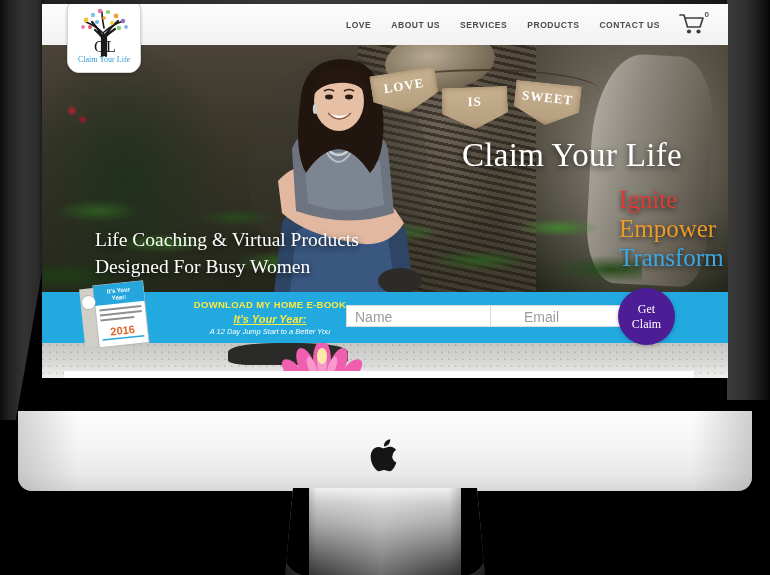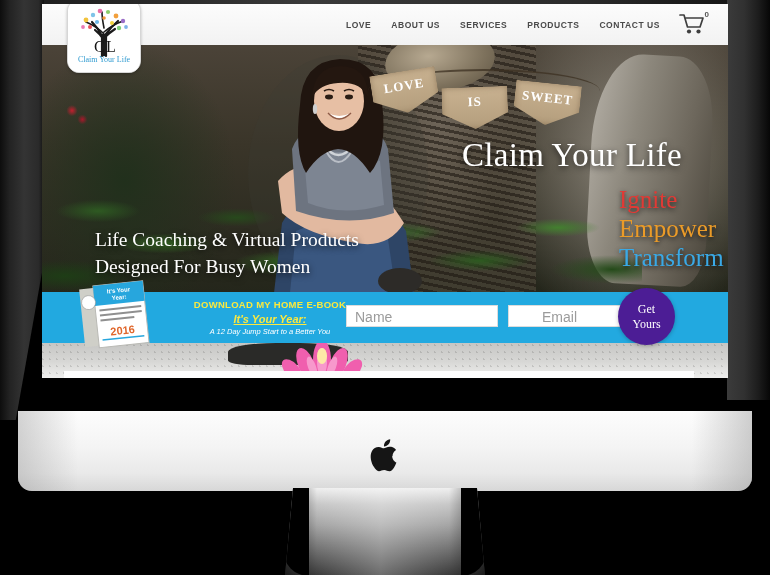--- a/index.html
+++ b/index.html
@@ -208,21 +208,21 @@
   .optin-copy{position:absolute;left:138px;top:7px;width:180px;text-align:center;}
   .optin-h{font-size:9.5px;font-weight:700;color:#fbe93f;letter-spacing:.3px;}
   .optin-s{font-size:11px;font-weight:700;font-style:italic;color:#fbe93f;text-decoration:underline;margin-top:3px;}
   .optin-t{font-size:7.5px;font-style:italic;color:#fff;margin-top:2px;}
   .field{
     position:absolute;top:13px;height:22px;background:#fff;border:1px solid #dcdcdc;
     font-size:14px;color:#9b9b9b;padding:0 8px;line-height:22px;box-sizing:border-box;
     font-family:"Liberation Sans",sans-serif;
   }
   .field.name{left:304px;width:152px;}
-  .field.email{left:466px;width:152px;padding-left:33px;}
+  .field.email{left:448px;width:152px;padding-left:33px;}
   .getyours{
     position:absolute;left:576px;top:-4px;width:57px;height:57px;border-radius:50%;
     background:#4c1d95;color:#fff;font-family:"Liberation Serif",serif;font-size:12px;
     display:flex;flex-direction:column;align-items:center;justify-content:center;line-height:15px;
     box-shadow:0 1px 4px rgba(0,0,0,.25);
   }
 
   
   .concrete{
     position:absolute;left:0;top:339px;width:686px;height:35px;
@@ -397,21 +397,21 @@
             <div class="optin-h">DOWNLOAD MY HOME E-BOOK</div>
             <div class="optin-s">It's Your Year:</div>
             <div class="optin-t">A 12 Day Jump Start to a Better You</div>
           </div>
 
           <div class="field name">Name</div>
           <div class="field email">Email</div>
 
           <div class="getyours">
             <span>Get</span>
-            <span>Yours</span>
+            <span>Claim</span>
           </div>
         </div>
 
         <div class="concrete">
           <div class="darkrock"></div>
           <svg class="lotus" viewBox="0 0 140 38">
             <g fill="#f05fae">
               <ellipse cx="70" cy="20" rx="9" ry="20"></ellipse>
               <ellipse cx="54" cy="24" rx="8" ry="17" transform="rotate(-22 54 24)"></ellipse>
               <ellipse cx="86" cy="24" rx="8" ry="17" transform="rotate(22 86 24)"></ellipse>

